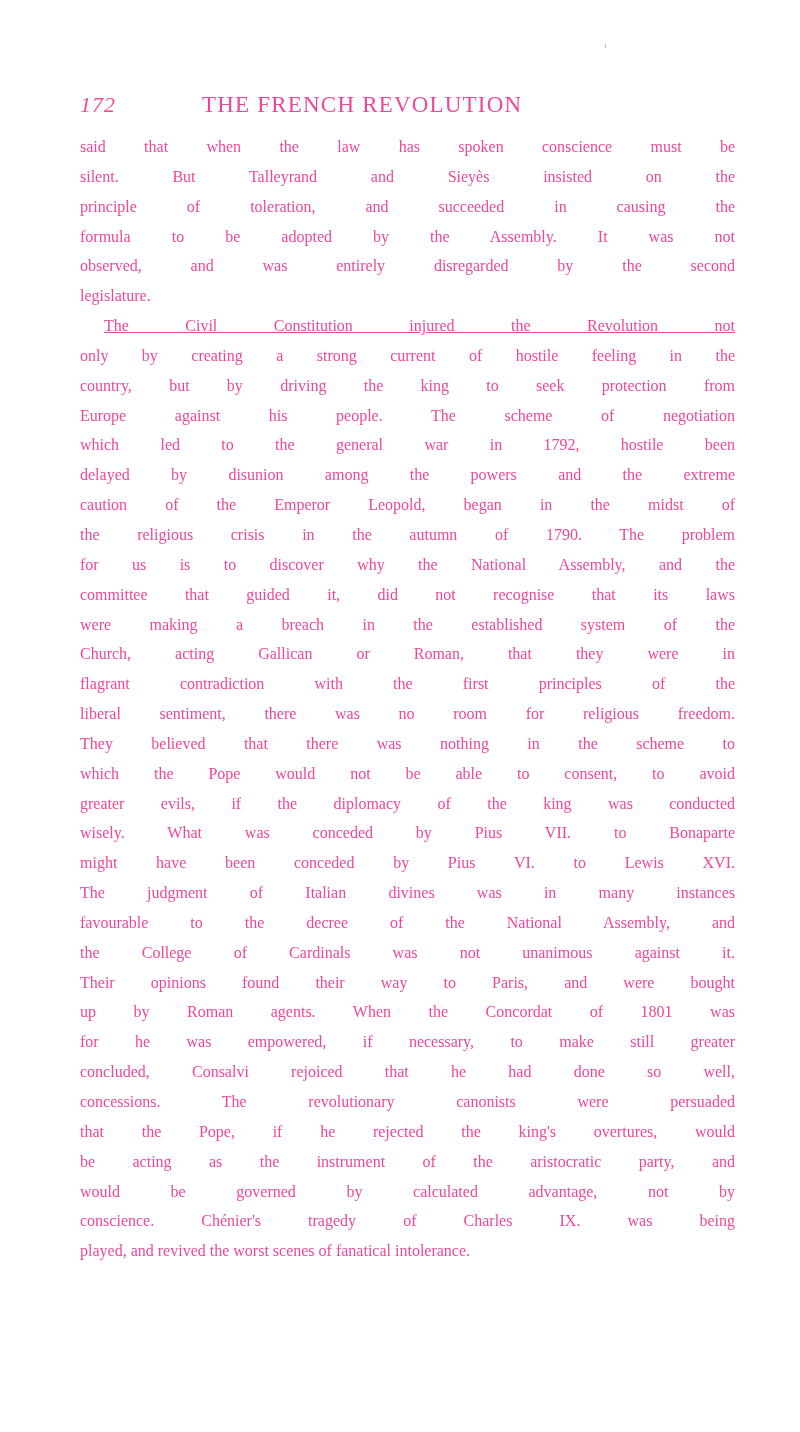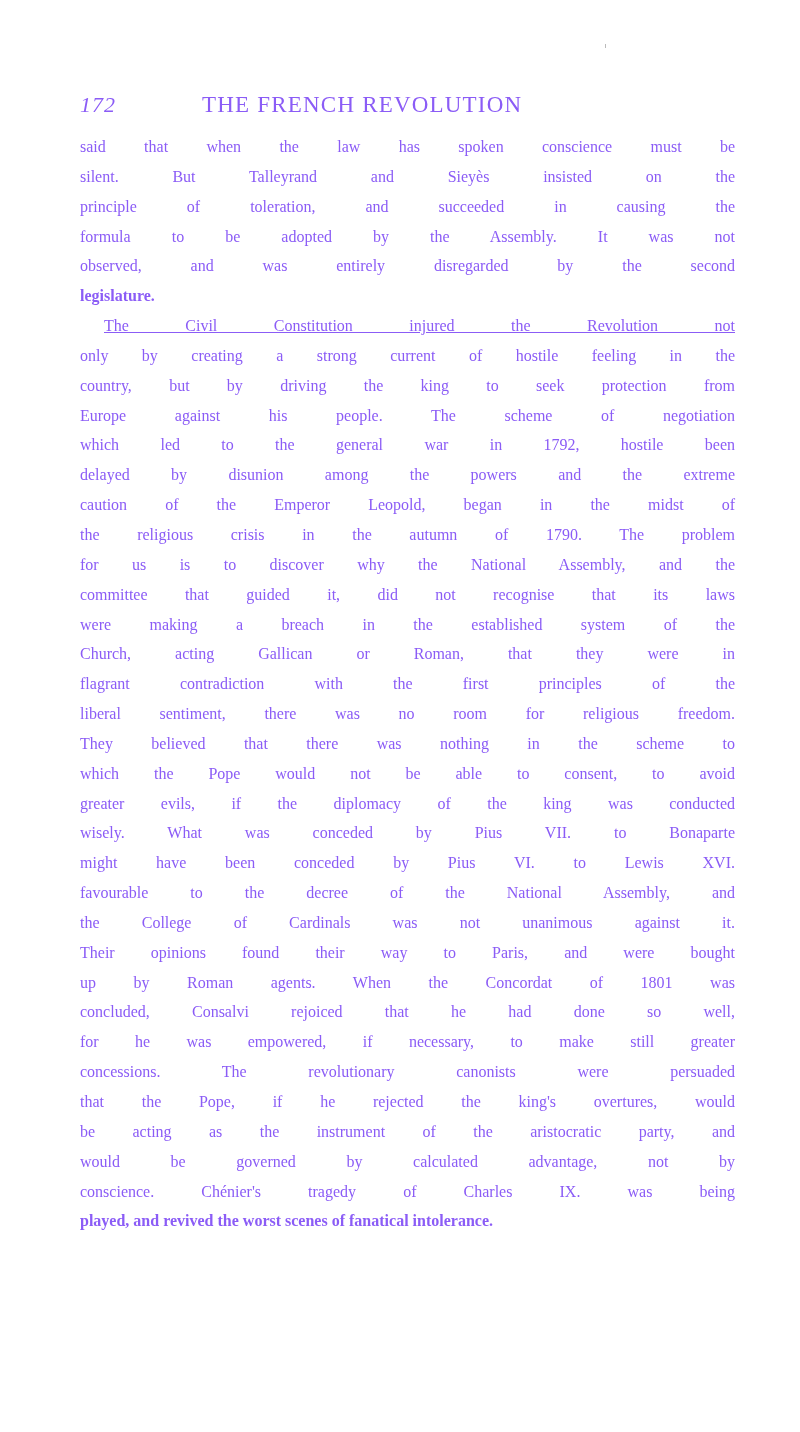--- a/index.html
+++ b/index.html
@@ -1,40 +1,40 @@
 <!DOCTYPE html>
 <html><head>
 <meta charset="utf-8">
 <style>
   html, body { margin: 0; padding: 0; background: #ffffff; }
   body { width: 800px; height: 1432px; position: relative; overflow: hidden; }
   .page {
     position: absolute; left: 80px; top: 92px; width: 655px;
     font-family: "Liberation Serif", "DejaVu Serif", serif;
-    color: #8b5cf6;
+    color: #ec4899;
   }
   .header {
     display: flex; align-items: baseline;
     height: 32px; margin-bottom: 14px;
   }
   .page-number {
     font-size: 22px; font-style: italic; letter-spacing: 1px;
     width: 122px;
   }
   .running-head {
     font-size: 23px; letter-spacing: 1.2px;
   }
   .body-text .line {
     display: block;
     text-align: justify;
     text-align-last: justify;
     white-space: nowrap;
     height: 29.85px;
   }
-  .body-text .line.last { text-align-last: left; font-weight: bold; }
+  .body-text .line.last { text-align-last: left; }
   .body-text .line.indent { padding-left: 24px; text-decoration: underline; }
   .stray-mark {
     position: absolute; left: 605px; top: 44px; width: 1px; height: 4px; background: #bbbbbb;
   }
 </style>
 </head>
 <body>
 
 <div class="stray-mark"></div>
 
@@ -65,26 +65,27 @@
         <span class="line">committee that guided it, did not recognise that its laws</span>
         <span class="line">were making a breach in the established system of the</span>
         <span class="line">Church, acting Gallican or Roman, that they were in</span>
         <span class="line">flagrant contradiction with the first principles of the</span>
         <span class="line">liberal sentiment, there was no room for religious freedom.</span>
         <span class="line">They believed that there was nothing in the scheme to</span>
         <span class="line">which the Pope would not be able to consent, to avoid</span>
         <span class="line">greater evils, if the diplomacy of the king was conducted</span>
         <span class="line">wisely.  What was conceded by Pius VII. to Bonaparte</span>
         <span class="line">might have been conceded by Pius VI. to Lewis XVI.</span>
+        <span class="line">The judgment of Italian divines was in many instances</span>
         <span class="line">favourable to the decree of the National Assembly, and</span>
         <span class="line">the College of Cardinals was not unanimous against it.</span>
         <span class="line">Their opinions found their way to Paris, and were bought</span>
         <span class="line">up by Roman agents.  When the Concordat of 1801 was</span>
+        <span class="line">for he was empowered, if necessary, to make still greater</span>
         <span class="line">concluded, Consalvi rejoiced that he had done so well,</span>
-        <span class="line">for he was empowered, if necessary, to make still greater</span>
         <span class="line">concessions.  The revolutionary canonists were persuaded</span>
         <span class="line">that the Pope, if he rejected the king's overtures, would</span>
         <span class="line">be acting as the instrument of the aristocratic party, and</span>
         <span class="line">would be governed by calculated advantage, not by</span>
         <span class="line">conscience.  Chénier's tragedy of Charles IX. was being</span>
         <span class="line last">played, and revived the worst scenes of fanatical intolerance.</span>
       </div>
     </div>
 </div>
 

